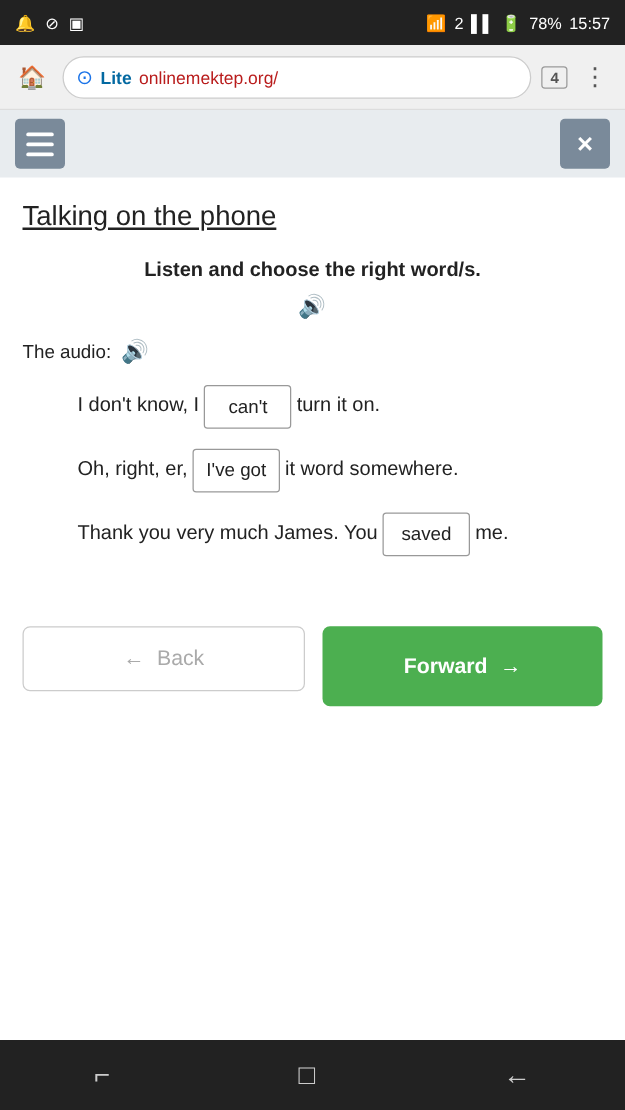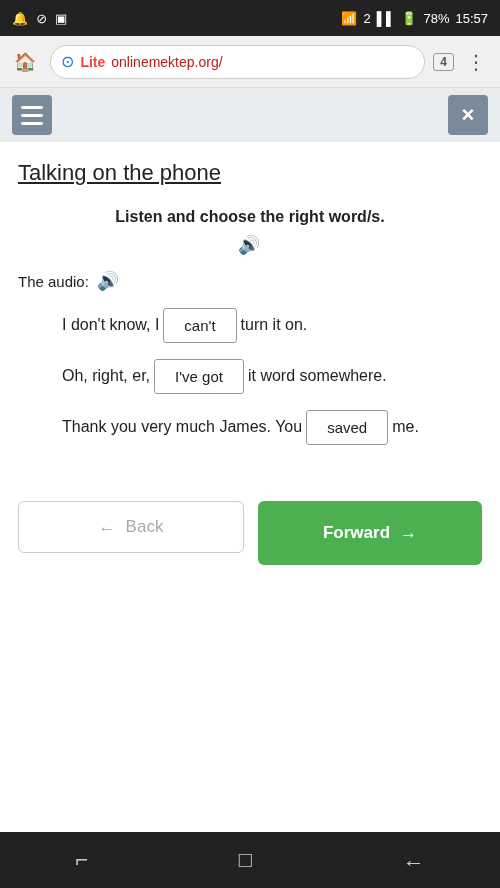--- a/index.html
+++ b/index.html
@@ -65,21 +65,21 @@
       border-radius: 20px;
       height: 34px;
       display: flex;
       align-items: center;
       padding: 0 10px;
       gap: 6px;
       font-size: 14px;
       color: #333;
     }
     .lite-badge {
-      color: #ef4444;
+      color: #0369a1;
       font-weight: bold;
       font-size: 14px;
     }
     .url-text {
       color: #b91c1c;
       font-size: 14px;
     }
     .tab-count {
       background: #f0f0f0;
       border: 1.5px solid #999;
@@ -195,21 +195,21 @@
       line-height: 1.8;
       display: flex;
       align-items: center;
       flex-wrap: wrap;
       gap: 4px;
       margin-left: 44px;
     }
     .word-box {
       border: 1.5px solid #999;
       border-radius: 3px;
-      padding: 3px 20px;
+      padding: 3px 10px;
       font-size: 15px;
       background: white;
       color: #222;
       min-width: 70px;
       text-align: center;
       display: inline-block;
     }
 
     
     .nav-buttons {

